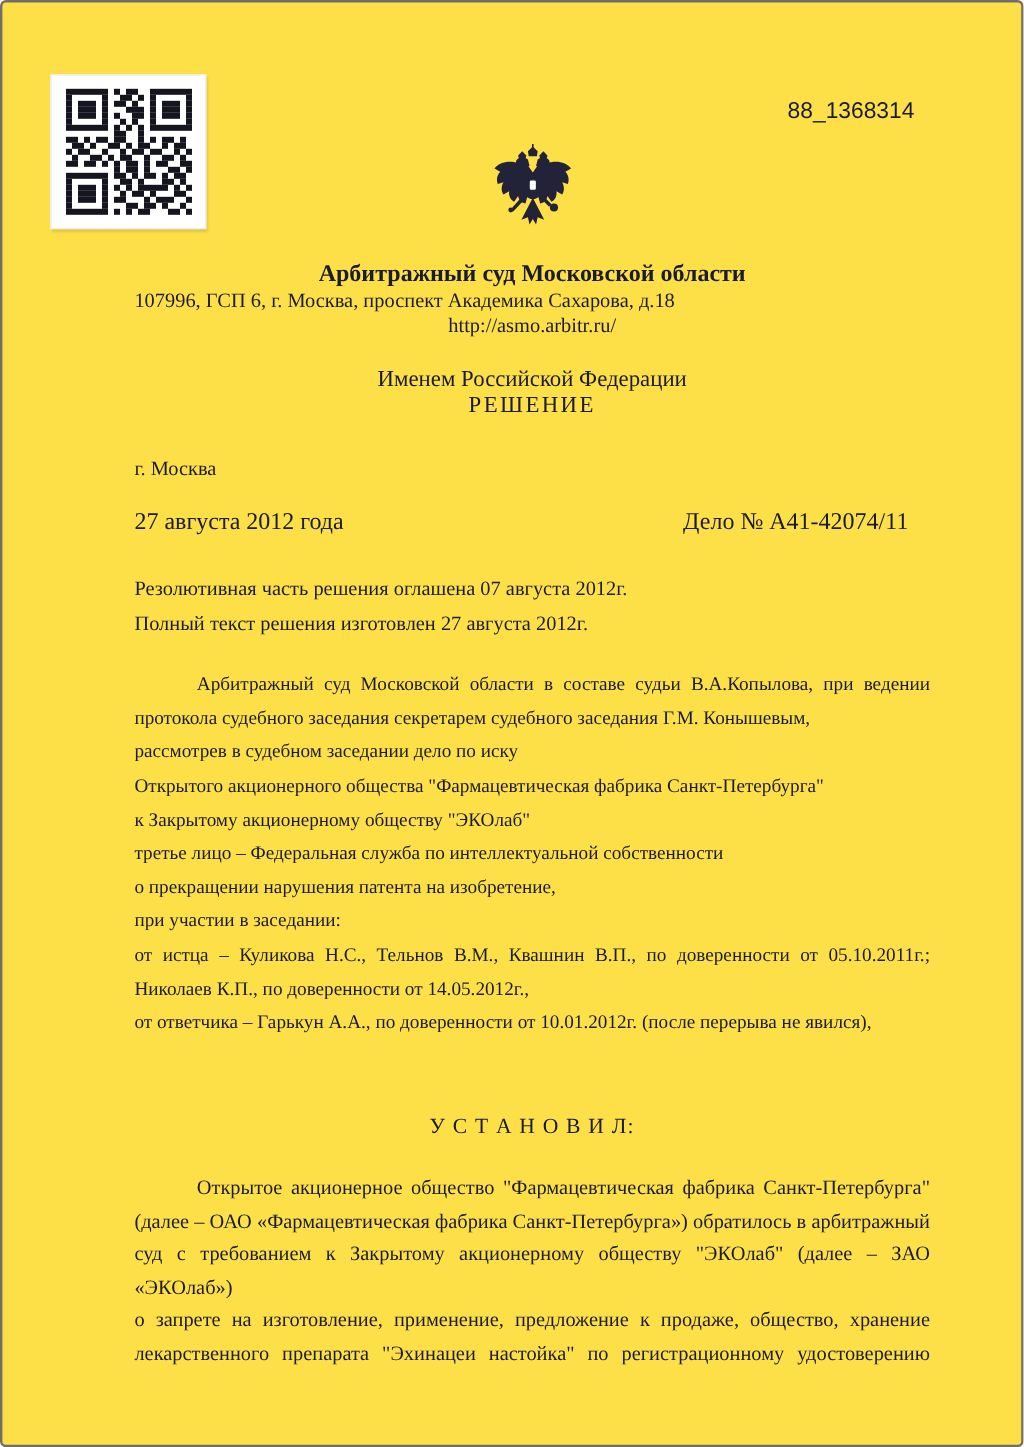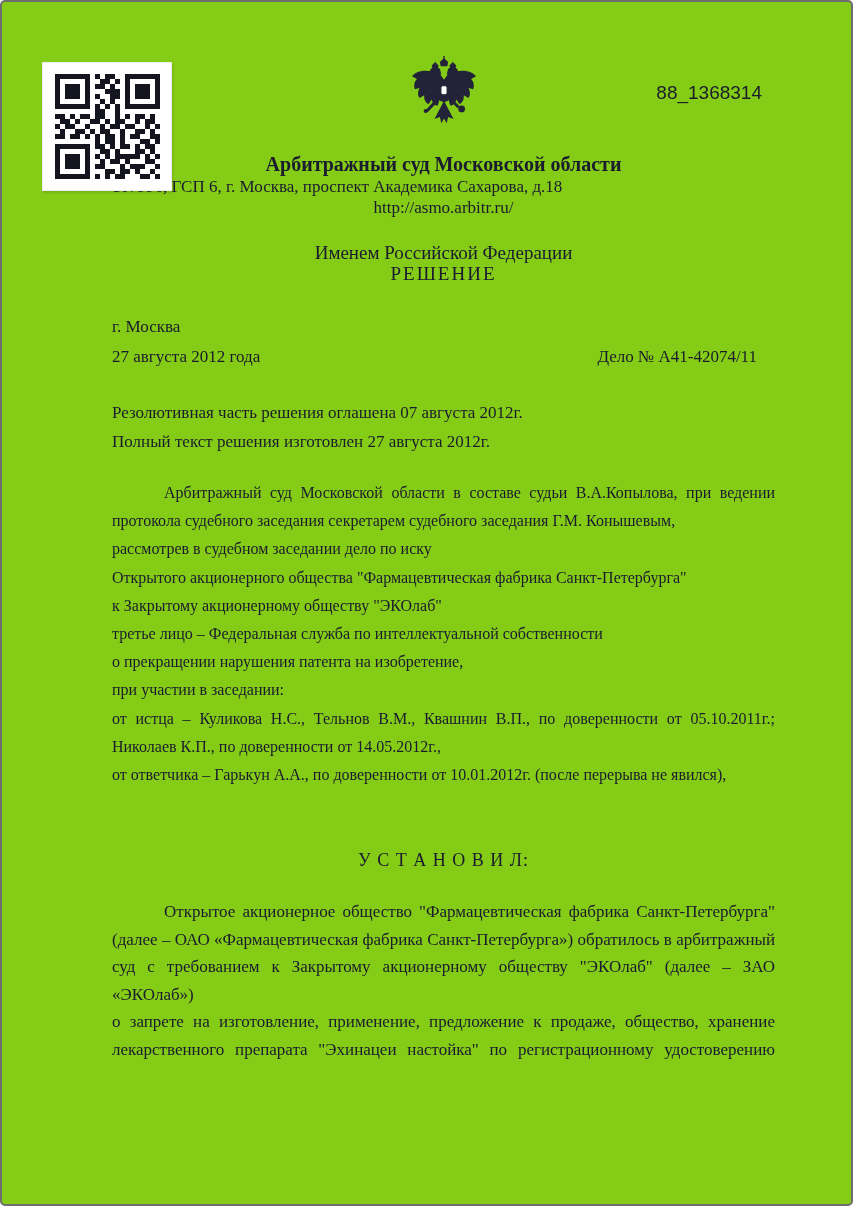--- a/index.html
+++ b/index.html
@@ -1,20 +1,20 @@
 <!DOCTYPE html>
 <html><head>
 <meta charset="utf-8">
 <style>
   html,body{margin:0;padding:0;background:#fff;}
   .page{
     position:relative;
     width:853px;height:1206px;
     box-sizing:border-box;
-    background:#84cc16;
+    background:#fde047;
     border:2px solid #6e6e6e;
     border-radius:5px;
     overflow:hidden;
     font-family:"Liberation Serif","DejaVu Serif",serif;
     color:#1b1b2e;
   }
   
   .qr-card{
     position:absolute;left:40px;top:60px;
     width:128px;height:127px;
@@ -25,29 +25,29 @@
   }
   .qr{display:grid;grid-template-columns:repeat(21,5px);grid-auto-rows:5px;}
   .qr .m{background:#15151f;}
   
   .doc-number{
     position:absolute;top:80px;left:0;width:760px;
     text-align:right;
     font-family:"Liberation Sans","DejaVu Sans",sans-serif;
     font-size:19px;color:#1b1b2e;
   }
-  .content{margin-left:110px;width:663px;padding-top:54px;}
+  .content{margin-left:110px;width:663px;padding-top:118px;}
   .emblem{display:flex;justify-content:center;height:77px;}
   .court-name{margin-top:20px;text-align:center;font-weight:bold;font-size:20px;line-height:23px;}
   .court-address{font-size:17px;line-height:21px;}
   .court-url{text-align:center;font-size:17px;line-height:21px;}
   .decision-heading{margin-top:24px;text-align:center;font-weight:normal;font-size:19px;line-height:21px;}
   .decision-title{letter-spacing:2px;}
   .place{margin-top:32px;font-size:17px;line-height:22px;}
-  .meta-row{margin-top:8px;display:flex;justify-content:space-between;font-size:17px;line-height:22px;}
+  .meta-row{margin-top:22px;display:flex;justify-content:space-between;font-size:20px;line-height:22px;}
   .case{padding-right:18px;}
   .notes{margin-top:30px;font-size:17px;}
   .notes .line{line-height:29px;}
   .intro{margin-top:23px;font-size:16px;}
   .intro .line{line-height:28.2px;}
   .line.indent{text-indent:52px;}
   .line.stretch{text-align:justify;text-align-last:justify;}
   .established-heading{margin-top:59px;text-align:center;font-size:18px;line-height:24px;letter-spacing:1px;}
   .established{margin-top:26px;font-size:17px;}
   .established .line{line-height:27.5px;}

